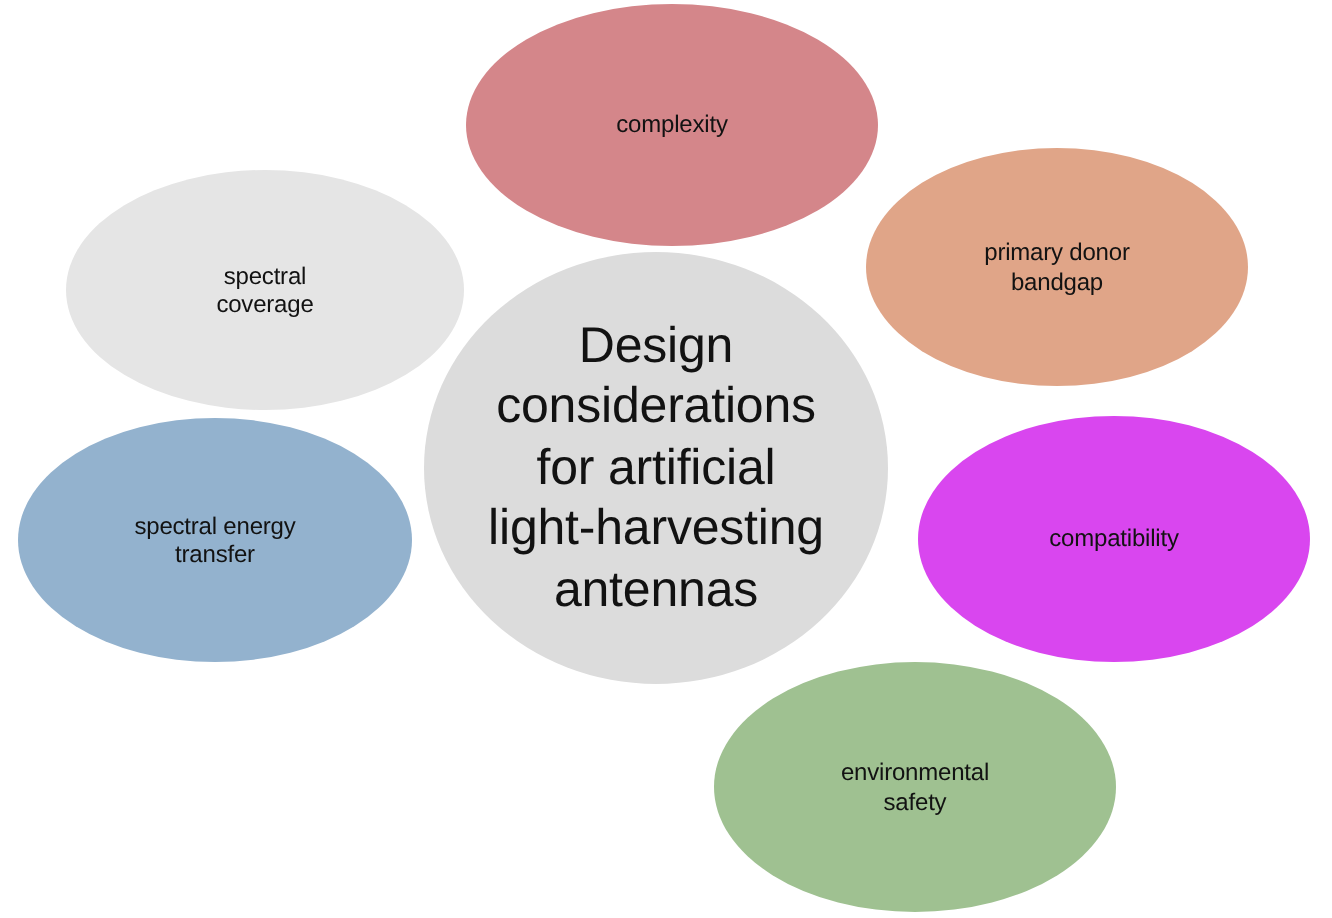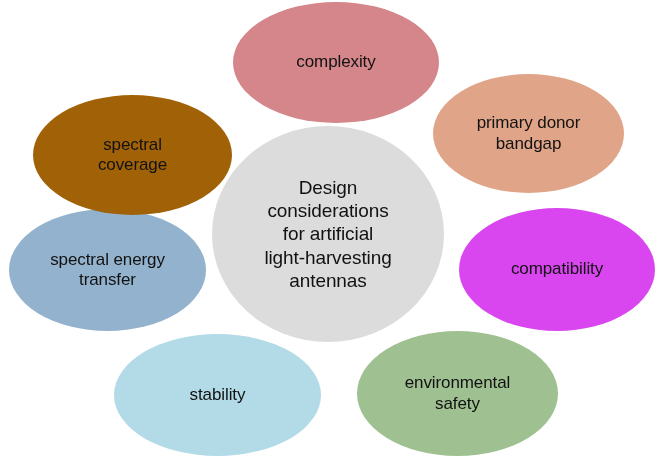--- a/index.html
+++ b/index.html
@@ -37,26 +37,26 @@
   
   #hub {
     left: 212px;
     top: 126px;
     width: 232px;
     height: 216px;
     background: #dcdcdc;
     z-index: 5;
   }
   #hub .node-label {
-    font-size: 19px;
+    font-size: 25px;
     line-height: 1.22;
   }
   
   .satellite { z-index: 2; }
-  .satellite .node-label { font-size: 17px; }
+  .satellite .node-label { font-size: 12px; }
 
   #sat-complexity {
     left: 233px; top: 2px;
     width: 206px; height: 121px;
     background: #d4868a;
   }
   #sat-primary-donor-bandgap {
     left: 433px; top: 74px;
     width: 191px; height: 119px;
     background: #e0a588;
@@ -75,23 +75,23 @@
     left: 114px; top: 334px;
     width: 207px; height: 122px;
     background: #b2dae7;
   }
   #sat-efficient-energy-transfer {
     left: 9px; top: 209px;
     width: 197px; height: 122px;
     background: #93b2ce;
   }
   #sat-spectral-coverage {
-    left: 33px; top: 95px;
+    left: 33px; top: 85px;
     width: 199px; height: 120px;
-    background: #a16207;
+    background: #e5e5e5;
   }
 </style>
 </head>
 <body>
 
 <div id="diagram-canvas">
 
   <div class="node satellite" id="sat-complexity">
     <span class="node-label">complexity</span>
   </div>
@@ -103,23 +103,20 @@
 
   <div class="node satellite" id="sat-compatibility">
     <span class="node-label">compatibility</span>
   </div>
 
   <div class="node satellite" id="sat-environmental-safety">
     <span class="node-label">environmental
 safety</span>
   </div>
 
-  <div class="node satellite" id="sat-stability">
-    <span class="node-label">stability</span>
-  </div>
 
   <div class="node satellite" id="sat-efficient-energy-transfer">
     <span class="node-label">spectral energy
 transfer</span>
   </div>
 
   <div class="node satellite" id="sat-spectral-coverage">
     <span class="node-label">spectral
 coverage</span>
   </div>

